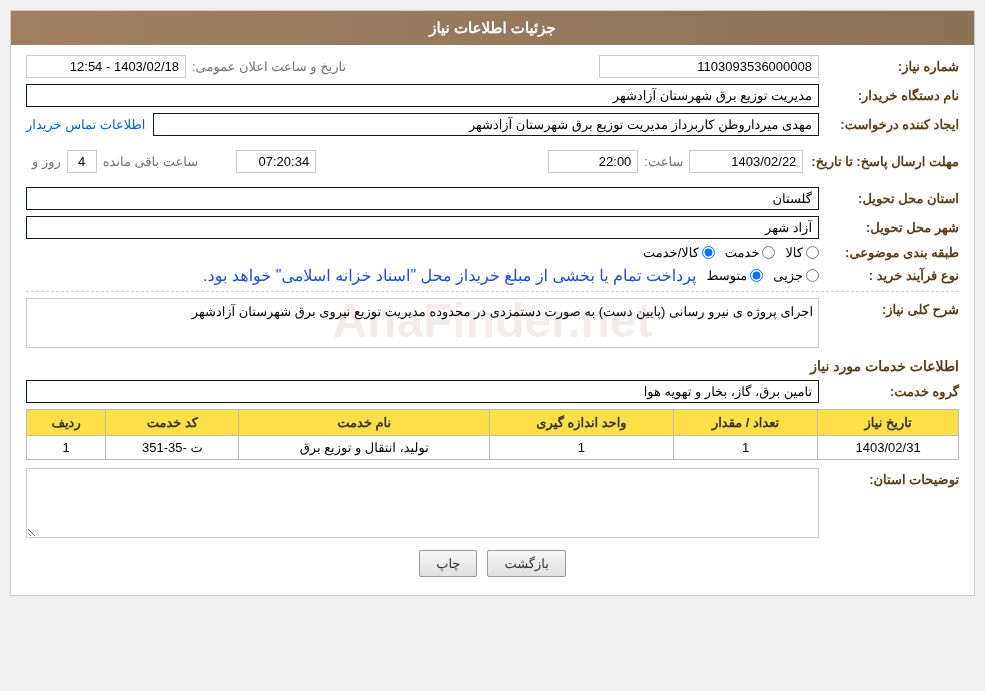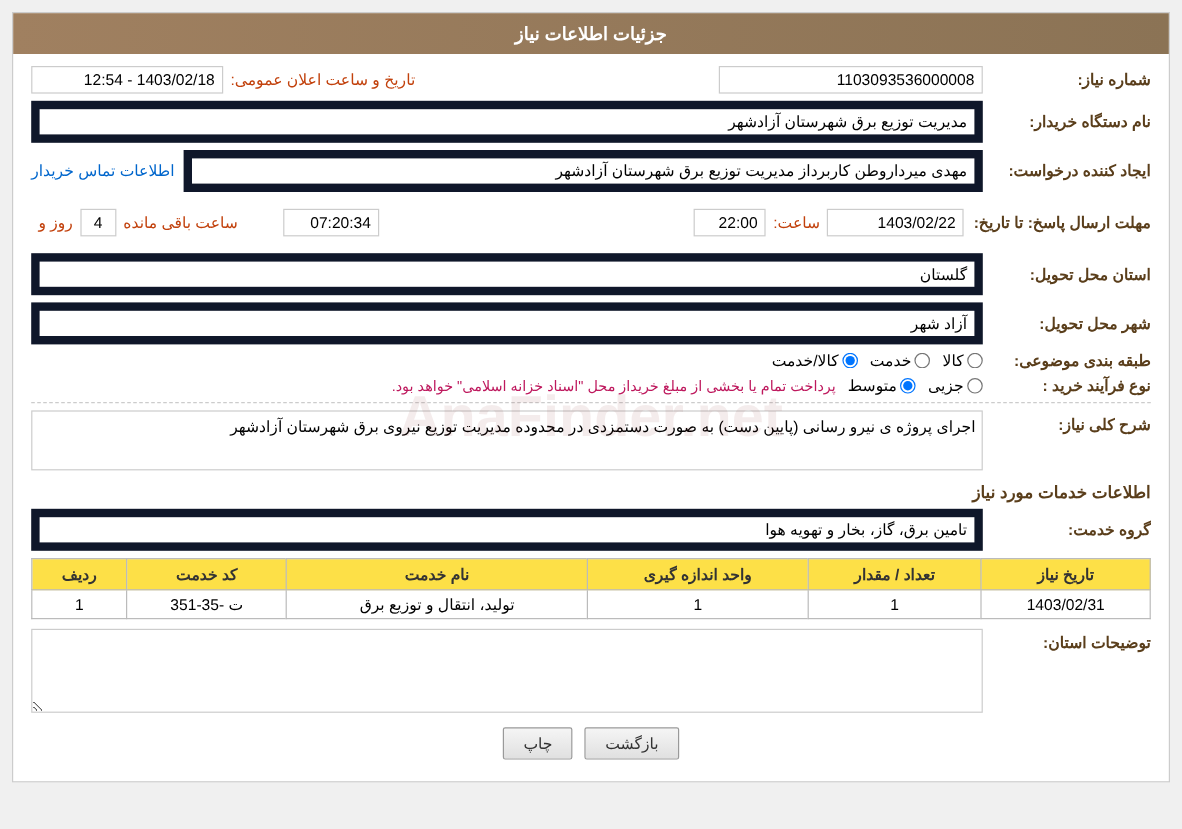--- a/index.html
+++ b/index.html
@@ -38,21 +38,21 @@
     }
     .label {
       color: #5a3e1b;
       font-weight: bold;
       min-width: 140px;
       text-align: right;
       padding-left: 8px;
       flex-shrink: 0;
     }
     .value-box {
-      border: 7px solid #0f172a;
+      border: 1px solid #0f172a;
       background: #fff;
       padding: 3px 6px;
       min-height: 22px;
       flex: 1;
       text-align: right;
     }
     .value-box-fixed {
       border: 1px solid #ccc;
       background: #fff;
       padding: 3px 6px;
@@ -169,21 +169,21 @@
       transform: translate(-50%, -50%);
       opacity: 0.08;
       font-size: 48px;
       color: #7f1d1d;
       white-space: nowrap;
       pointer-events: none;
       font-weight: bold;
     }
     .inline-label {
       font-size: 13px;
-      color: #c2410c;
+      color: #737373;
     }
   </style>
 </head>
 <body>
 
 <div class="page-wrapper">
   <div class="main-container">
 
     <div class="header-bar">
       <span>جزئیات اطلاعات نیاز</span>
@@ -208,21 +208,21 @@
       <div class="info-row">
         <span class="label">ایجاد کننده درخواست:</span>
         <div class="value-box">مهدی میرداروطن کاربرداز مدیریت توزیع برق شهرستان آزادشهر</div>
         <a class="contact-link" style="margin-right:8px; white-space:nowrap; flex-shrink:0;">اطلاعات تماس خریدار</a>
       </div>
 
       <div class="info-row">
         <span class="label">مهلت ارسال پاسخ: تا تاریخ:</span>
         <div class="value-box-fixed" style="width:114px;">1403/02/22</div>
         <span class="inline-label" style="margin: 0 6px;">ساعت:</span>
-        <div class="value-box-fixed" style="width:60px;">22:00</div>
+        <div class="value-box-fixed" style="width:90px;">22:00</div>
         <span style="flex:1;"></span>
         <div class="value-box-fixed" style="width:80px;margin-left:32px;">07:20:34</div>
         <span class="inline-label" style="margin: 12px 6px;">ساعت باقی مانده</span>
         <div class="value-box-fixed" style="width:30px; text-align:center;">4</div>
         <span class="inline-label" style="margin: 0 6px;">روز و</span>
       </div>
 
       <div class="info-row">
         <span class="label">استان محل تحویل:</span>
         <div class="value-box">گلستان</div>
@@ -255,21 +255,21 @@
         <span class="label">نوع فرآیند خرید :</span>
         <div class="purchase-type-row">
           <label class="radio-label">
             <input type="radio" name="purchase" style="">
             <span>جزیی</span>
           </label>
           <label class="radio-label">
             <input type="radio" name="purchase" checked="" style="">
             <span>متوسط</span>
           </label>
-          <span style="color:#be185d; font-size:12px;">پرداخت تمام یا بخشی از مبلغ خریداز محل "اسناد خزانه اسلامی" خواهد بود.</span>
+          <span style="color:#1d4ed8; font-size:16px;">پرداخت تمام یا بخشی از مبلغ خریداز محل "اسناد خزانه اسلامی" خواهد بود.</span>
         </div>
       </div>
 
       <div class="separator-row"></div>
 
       <div class="info-row" style="align-items: flex-start;">
         <span class="label" style="padding-top:4px;">شرح کلی نیاز:</span>
         <div style="flex:1; border:1px solid #ccc; background:#fff; min-height:50px; padding:5px; text-align:right; direction:rtl;">اجرای پروژه ی نیرو رسانی (پایین دست) به صورت دستمزدی در محدوده مدیریت توزیع نیروی برق شهرستان آزادشهر</div>
       </div>
 

